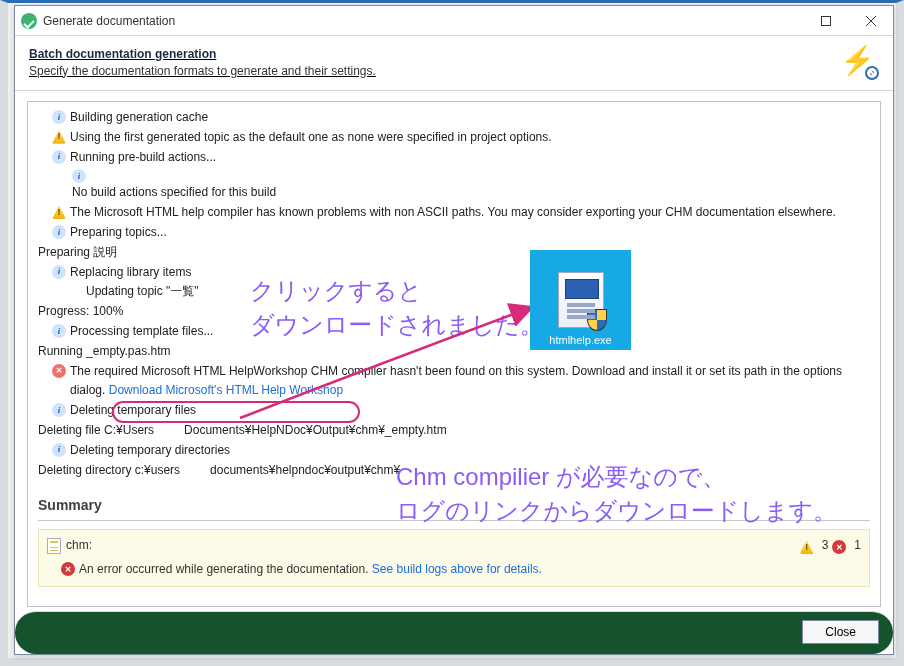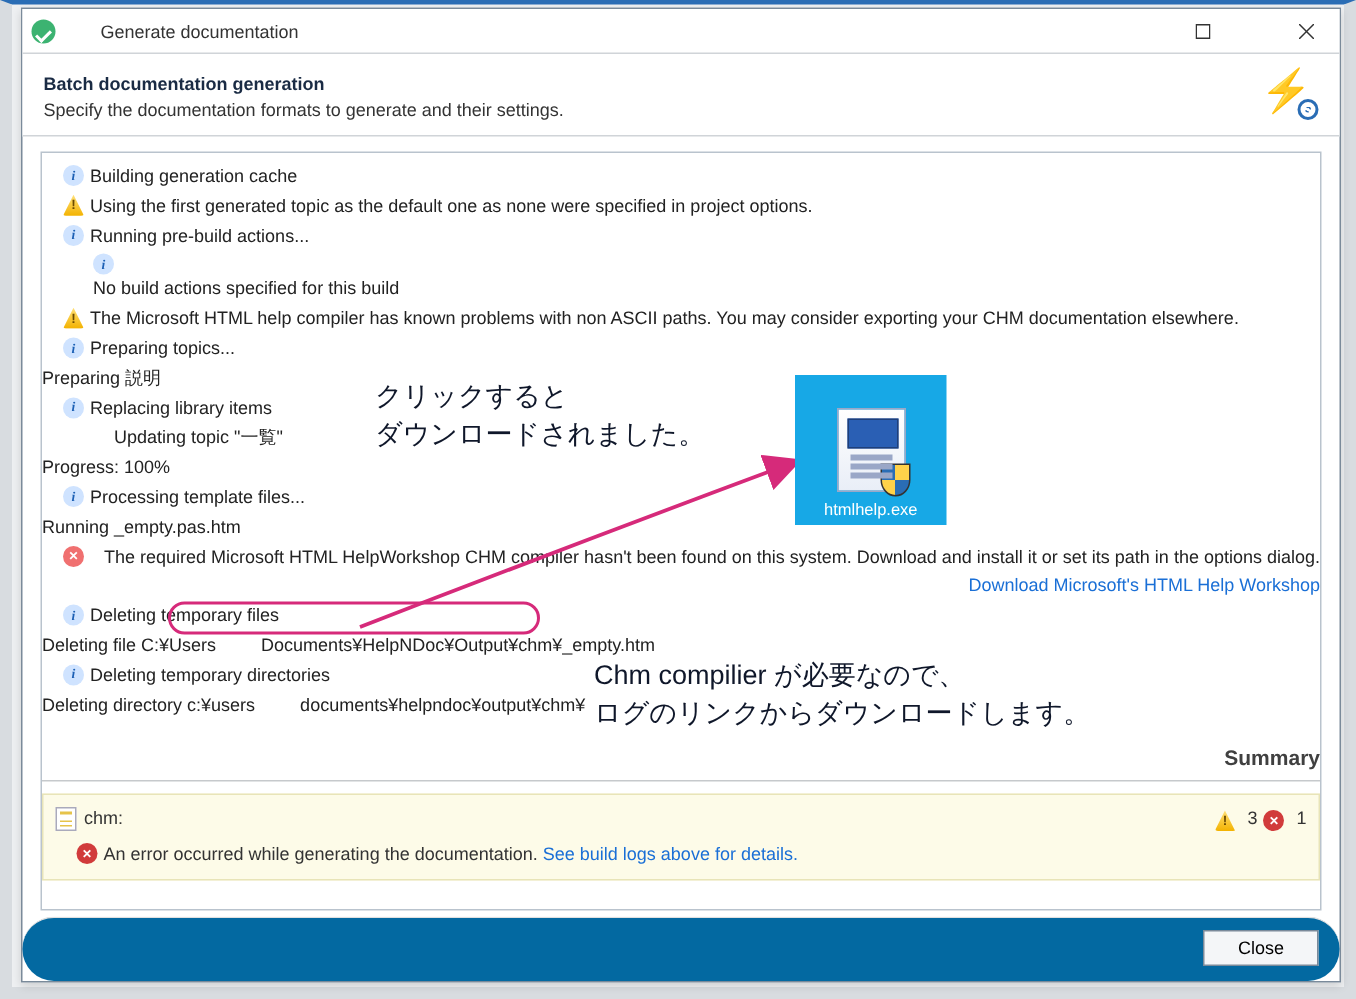--- a/index.html
+++ b/index.html
@@ -23,52 +23,50 @@
     border: 1px solid #7a8a9a;
     display: flex; flex-direction: column;
     box-shadow: 0 2px 6px rgba(0,0,0,.15);
   }
   .titlebar {
     height: 30px;
     background: #ffffff;
     display: flex; align-items: center;
     border-bottom: 1px solid #d0d4d8;
     padding: 0 0 0 6px;
-    gap: 24px;
   }
   .titlebar .app-icon { width:16px; height:16px; border-radius:50%; background:#3cb371; position:relative; margin-right:6px;}
   .titlebar .app-icon::after{content:""; position:absolute; left:3px; top:7px; width:8px; height:4px; border-left:2px solid #fff; border-bottom:2px solid #fff; transform:rotate(-45deg);}
   .titlebar .title { flex:1; color:#333; font-size:12px; }
   .win-btn { width:45px; height:30px; display:flex; align-items:center; justify-content:center; color:#333; cursor:pointer;}
 
   .subheader {
     background:#ffffff;
     padding: 8px 14px 10px 14px;
     border-bottom: 1px solid #d0d4d8;
-    display:flex; align-items:flex-end;
+    display:flex; align-items:center;text-decoration:underline;
   }
   .subheader .txt { flex:1;}
   .subheader .h { font-weight:bold; color:#1a2b44; font-size:12px; }
   .subheader .sub { color:#333; margin-top:3px; }
   .sub-icon { width:36px; height:36px; position:relative;}
   .bolt { position:absolute; right:4px; top:0; font-size:28px; color:#f5a623;}
   .gear { position:absolute; right:0; bottom:0; width:14px; height:14px; border:2px solid #2a6db5; border-radius:50%;}
   .gear::after{content:""; position:absolute; inset:3px; border:1px dashed #2a6db5; border-radius:50%;}
 
   .log-frame {
     margin: 10px 12px 4px 12px;
     border:1px solid #b9c3cd;
     flex:1;
     overflow:auto;
-    padding: 6px 0;
+    padding: 6px 10px;
     background:#ffffff;
     color:#222;
     line-height:1.65;
     position:relative;
-    text-align:right;
   }
   .row { display:flex; align-items:flex-start; }
   .ind1 { padding-left:14px;}
   .ind2 { padding-left:34px;flex-direction:column;}
   .ind3 { padding-left:48px;}
   .ico { width:14px; height:14px; flex:0 0 14px; margin-right:4px; margin-top:2px; border-radius:50%; display:flex; align-items:center; justify-content:center; font-size:9px; font-weight:bold;}
   .ico.info { background:#cfe3ff; color:#1b5fb4; }
   .ico.info::after{content:"i"; font-style:italic; font-family:serif; }
   .ico.warn { background:linear-gradient(#ffe17a,#f3b200); color:#6b4a00; border-radius:2px; clip-path: polygon(50% 0, 100% 100%, 0 100%);}
   .ico.warn::after{content:"!";}
@@ -88,34 +86,34 @@
   }
   .sum-row{display:flex; align-items:center;}
   .file-ico{ width:14px; height:16px; background:#fff; border:1px solid #aab; margin-right:5px; position:relative;}
   .file-ico::after{content:""; position:absolute; inset:2px; border-top:2px solid #e6c34a; border-bottom:4px double #e6c34a;}
   .sum-counts{ margin-left:auto; display:flex; align-items:center; gap:4px;}
 
   .btn-row{
     padding:8px 14px 10px 0;
     display:flex; justify-content:flex-end;
     border-top:1px solid #e0e0e0;
-    background:#0369a1;
+    background:#14532d;
     border-radius:21px;
   }
   .btn-close{
     border:1px solid #7a8a9a;
     background:#f4f6f8;
     padding:4px 22px;
     cursor:pointer;
     font-family:inherit;
     font-size:12px;
   }
 
   
-  .anno { position:absolute; color:#0f172a; font-size:18px; font-weight:500; pointer-events:none; line-height:1.4;}
+  .anno { position:absolute; color:#8b5cf6; font-size:24px; font-weight:500; pointer-events:none; line-height:1.4;margin-top:22px;}
   .anno1 { left:250px; top:252px;}
   .anno2 { left:396px; top:438px;}
   .ring { position:absolute; border:2px solid #d62a7a; border-radius:14px; pointer-events:none;}
   .ring1{ left:112px; top:401px; width:248px; height:22px;}
   svg.arrow{ position:absolute; pointer-events:none;}
 
   .desktop-icon{
     position:absolute;
     left:530px; top:250px;
     width:101px; height:100px;

